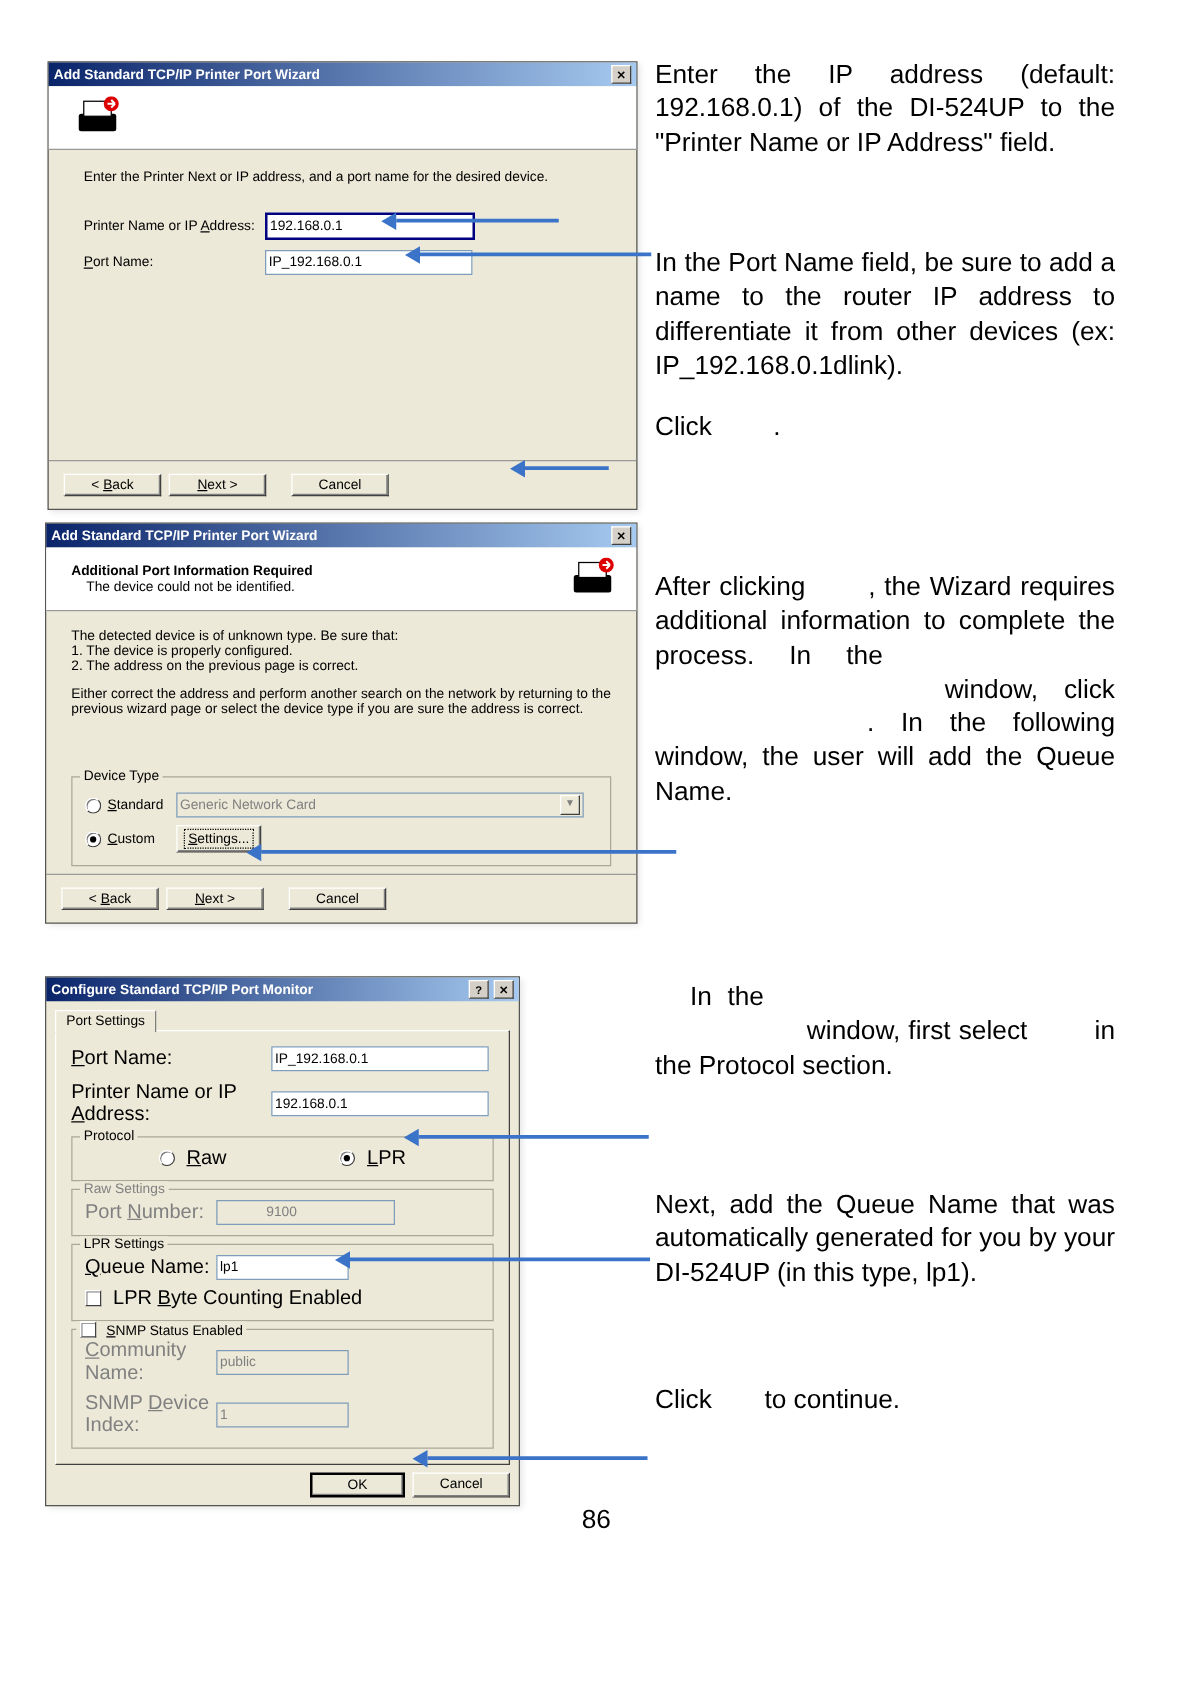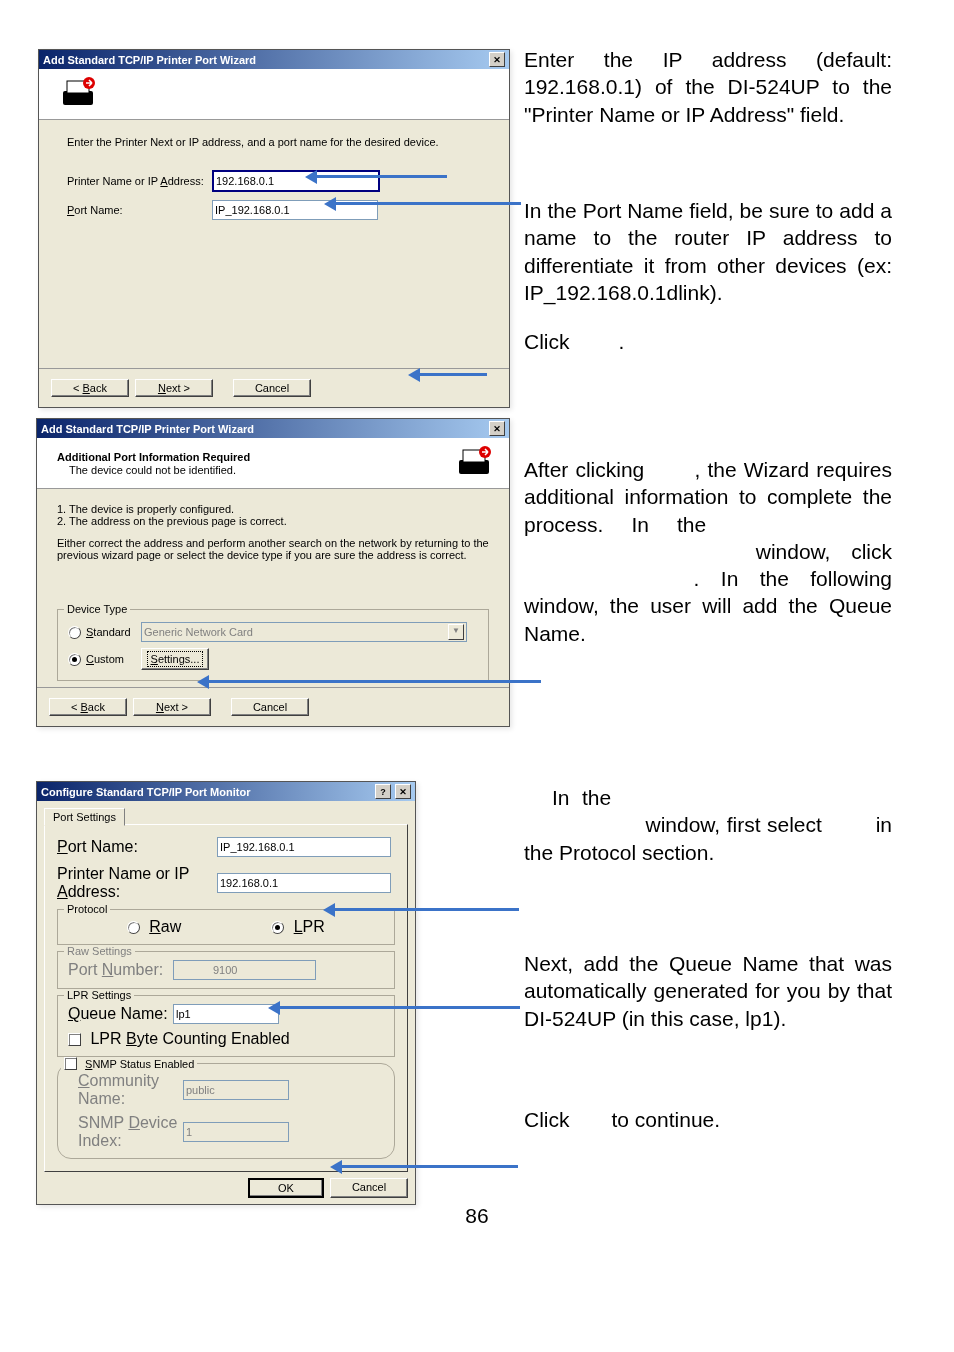--- a/index.html
+++ b/index.html
@@ -282,20 +282,21 @@
         <p>The device could not be identified.</p>
       </div>
       <svg class="printer-icon" viewBox="0 0 38 34">
         <rect x="4" y="14" width="30" height="14" fill="#000" rx="2"></rect>
         <rect x="8" y="4" width="22" height="12" fill="#fff" stroke="#000"></rect>
         <circle cx="30" cy="6" r="6" fill="#d00"></circle>
         <path d="M27 6 L33 6 M33 6 L30 3 M33 6 L30 9" stroke="#fff" stroke-width="1.5" fill="none"></path>
       </svg>
     </div>
     <div class="wizbody" style="padding:14px 20px 6px 20px;">
+      <div>The detected device is of unknown type.  Be sure that:</div>
       <div>1.  The device is properly configured.</div>
       <div>2.  The address on the previous page is correct.</div>
       <div style="margin-top:10px;">Either correct the address and perform another search on the network by returning to the previous wizard page or select the device type if you are sure the address is correct.</div>
       <div class="groupbox" style="margin-top:48px;">
         <span class="legend">Device Type</span>
         <div class="field-row" style="margin-bottom:6px;">
           <span class="radio"></span>
           <label style="width:55px;"><span class="underline">S</span><span>tandard</span></label>
           <span class="dropdown disabled">
             <span>Generic Network Card</span>
@@ -360,21 +361,21 @@
           <span class="legend">LPR Settings</span>
           <div class="field-row" style="margin-bottom:6px;">
             <label style="width:105px;"><span class="underline">Q</span><span>ueue Name:</span></label>
             <input class="win-input" style="width: 100px;" value="lp1">
           </div>
           <div>
             <span class="checkbox"></span>
             <label><span>LPR </span><span class="underline">B</span><span>yte Counting Enabled</span></label>
           </div>
         </div>
-        <div class="groupbox" style="padding:8px 20px;border-radius:14px;">
+        <div class="groupbox" style="padding:8px 10px;">
           <span class="legend" style="left:3px;">
             <span class="checkbox"></span>
             <span><span class="underline">S</span><span>NMP Status Enabled</span></span>
           </span>
           <div class="field-row disabled" style="margin-bottom:6px;">
             <label style="width:105px;"><span class="underline">C</span><span>ommunity Name:</span></label>
             <input class="win-input disabled" style="width: 100px; background: rgb(236, 233, 216);" disabled="" value="public">
           </div>
           <div class="field-row disabled" style="margin-bottom:0;">
             <label style="width:105px;"><span>SNMP </span><span class="underline">D</span><span>evice Index:</span></label>
@@ -393,21 +394,21 @@
   <div class="instr" style="left:524px; top:197px; width:368px;">In the Port Name field, be sure to add a name to the router IP address to differentiate it from other devices (ex: IP_192.168.0.1dlink).</div>
   <div class="instr" style="left:524px; top:328px; width:368px;">
     <span>Click </span><span style="visibility:hidden;">Next</span><span>.</span>
   </div>
   <div class="instr" style="left:524px; top:456px; width:368px;">
     After clicking <span style="visibility:hidden;">Next</span>, the Wizard requires additional information to complete the process. In the <span style="visibility:hidden;">Additional Port Information Required</span> window, click <span style="visibility:hidden;">Custom Settings</span>. In the following window, the user will add the Queue Name.
   </div>
   <div class="instr" style="left:524px; top:784px; width:368px; text-align:justify;">
     <span style="display:inline-block; width:28px;"></span><span>In the </span><span style="visibility:hidden;">Configure Standard TCP/IP Port Monitor</span><span> window, first select </span><span style="visibility:hidden;">LPR</span><span> in the Protocol section.</span>
   </div>
-  <div class="instr" style="left:524px; top:950px; width:368px;">Next, add the Queue Name that was automatically generated for you by that DI-524UP (in this case, lp1).</div>
+  <div class="instr" style="left:524px; top:950px; width:368px;">Next, add the Queue Name that was automatically generated for you by your DI-524UP (in this type, lp1).</div>
   <div class="instr" style="left:524px; top:1106px; width:368px;">
     <span>Click </span><span style="visibility:hidden;">OK</span><span> to continue.</span>
   </div>
 
   <div class="arrow-head-left" style="left:305px; top:170px;"></div>
   <div class="arrow-line" style="left:317px; top:175px; height:3px; width:130px;"></div>
 
   <div class="arrow-head-left" style="left:324px; top:197px;"></div>
   <div class="arrow-line" style="left:336px; top:202px; height:3px; width:185px;"></div>
 

